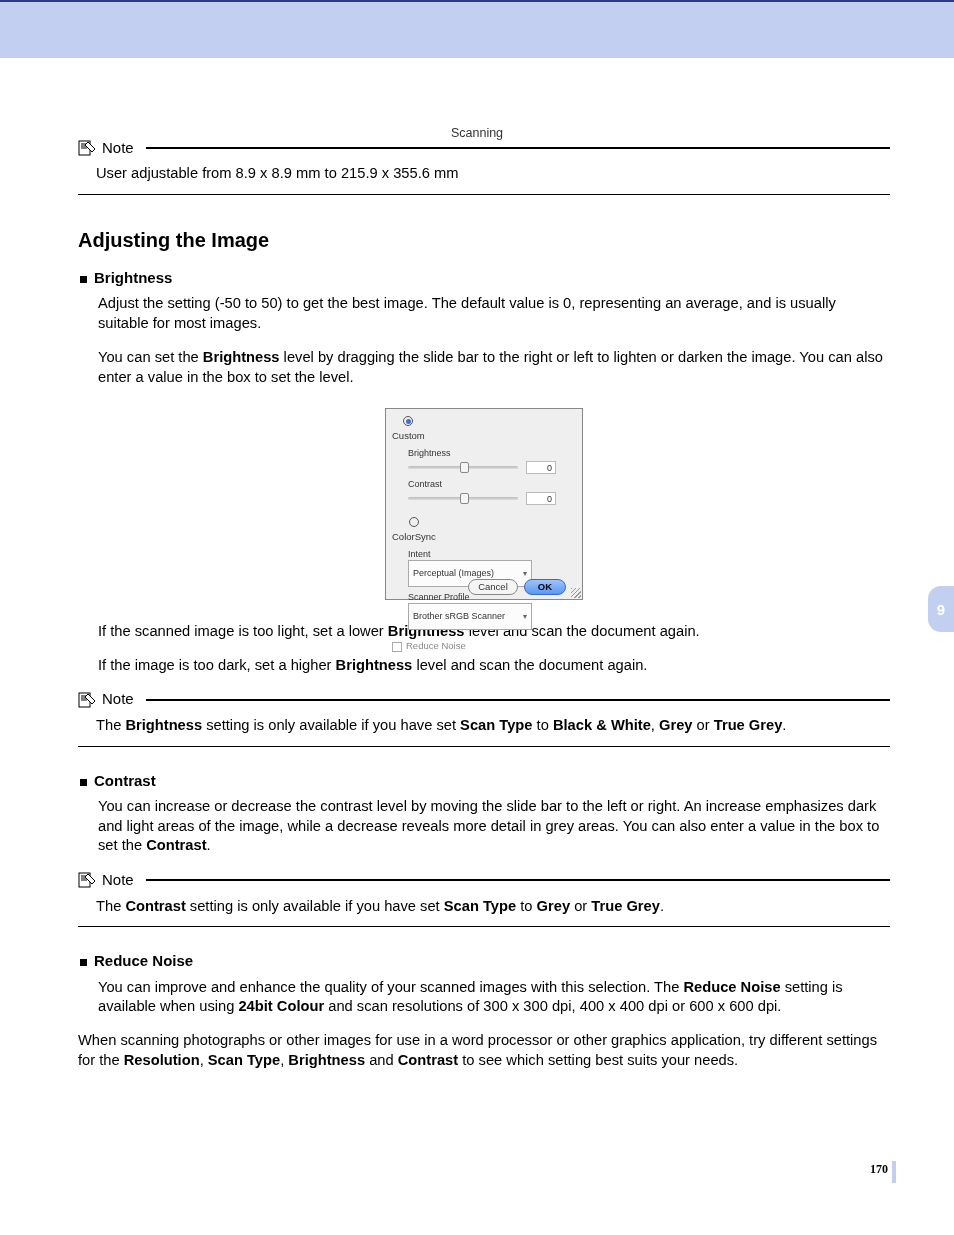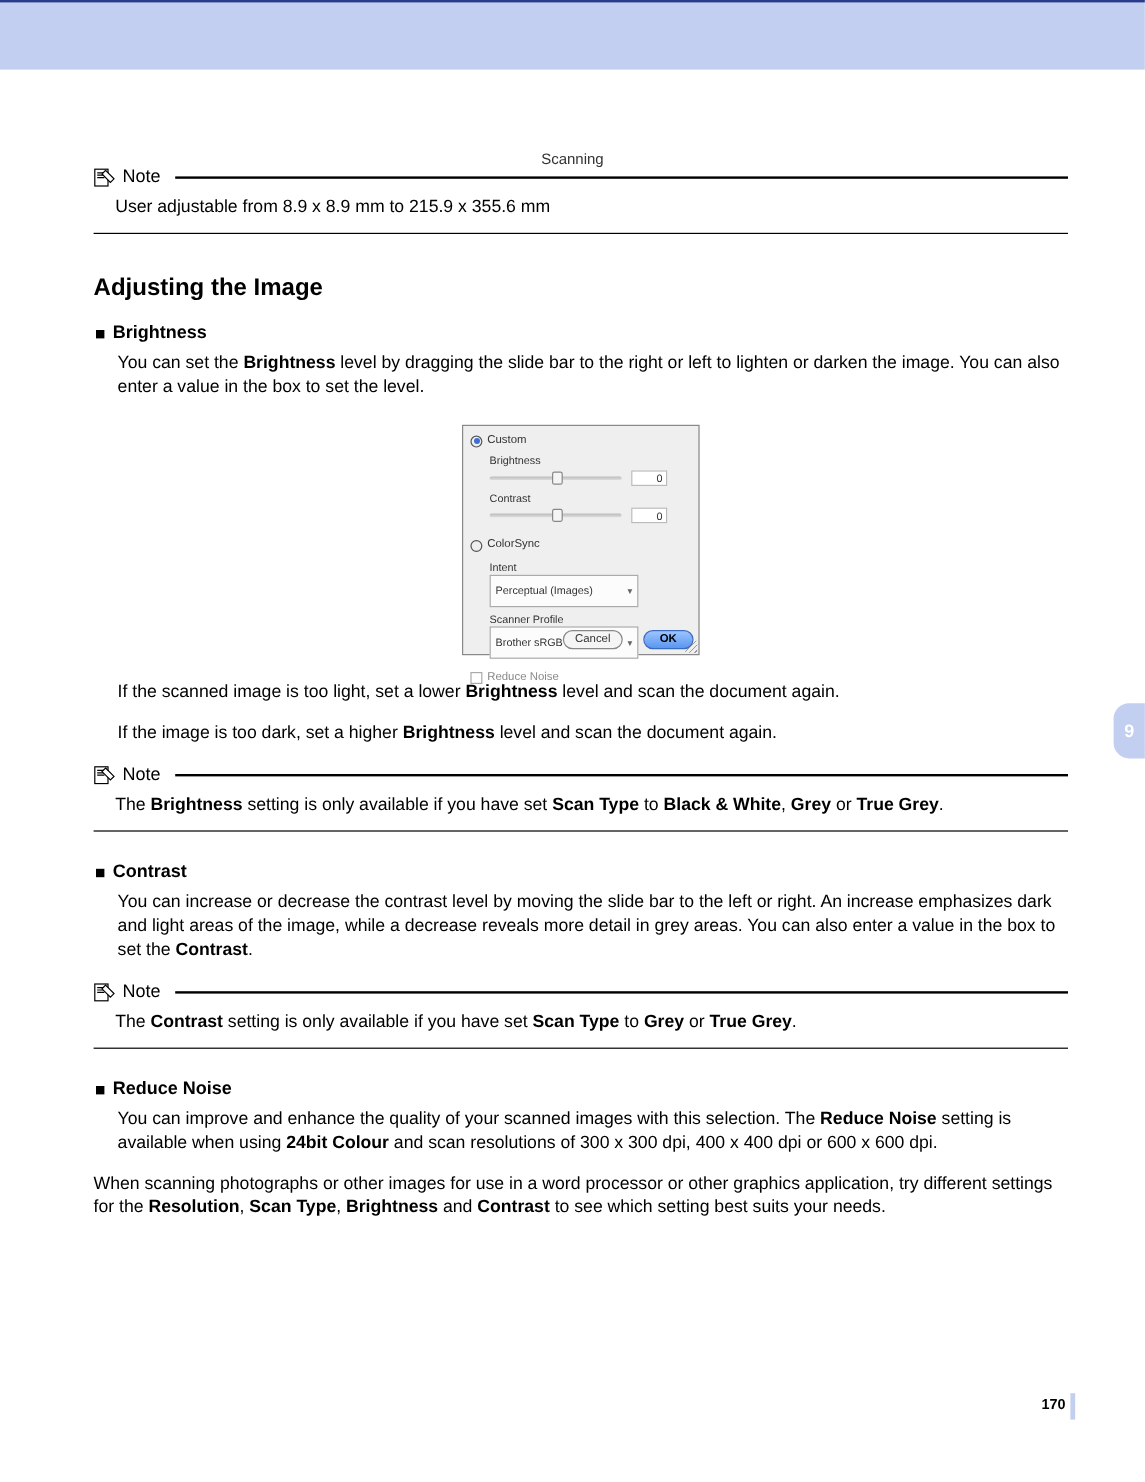--- a/index.html
+++ b/index.html
@@ -16,38 +16,38 @@
   .note-end { border: 0; border-top: 1.5px solid #000; margin-top: 8px; }
   h3.section { font-weight: bold; font-size: 20px; margin: 32px 0 14px 0; }
   .bullet-row { display: flex; align-items: baseline; margin: 4px 0 6px 2px; }
   .bullet-sq { width: 7px; height: 7px; background: #000; margin-right: 7px; margin-top: 5px; flex: 0 0 7px; }
   .bullet-label { font-weight: bold; font-size: 15px; }
   p.body { margin: 6px 0 14px 20px; }
   p.body-full { margin: 6px 0 14px 0; }
   b { font-weight: bold; }
   .figure { margin: 6px auto 16px auto; width: 198px; height: 192px; background: #efefef; border: 1px solid #888; position: relative; font-size: 9px; color: #333; }
   .fig-inner { position: absolute; inset: 6px; }
-  .radio { display: inline-flex; align-items: center; gap: 4px; font-size: 9.5px; }
+  .radio { display: inline-flex; align-items: center; gap: 4px; font-size: 9.5px; flex-direction: column; }
   .radio .dot { width: 10px; height: 10px; border-radius: 50%; border: 1px solid #555; display: inline-flex; align-items: center; justify-content: center; }
   .radio .dot.sel::after { content: ""; width: 5px; height: 5px; border-radius: 50%; background: #3b6fd8; }
   .fld-label { font-size: 9px; margin-left: 16px; margin-top: 4px; }
   .slider-row { display: flex; align-items: center; gap: 8px; margin: 2px 0 4px 16px; }
   .slider-bar { width: 110px; height: 3px; background: linear-gradient(#bbb,#ddd); position: relative; border-radius: 2px; }
   .slider-thumb { position: absolute; top: -4px; width: 9px; height: 11px; background: #f5f5f5; border: 1px solid #888; border-radius: 2px; }
   .val-box { width: 30px; height: 13px; border: 1px solid #bbb; background: #fff; font-size: 9px; text-align: right; padding: 0 3px; line-height: 12px; }
   .combo { width: 124px; height: 27px; border: 1px solid #aaa; background: #fcfcfc; font-size: 9px; padding: 0 4px; line-height: 13px; display: flex; justify-content: space-between; align-items: center; margin-left: 16px; }
   .combo .arr { font-size: 8px; color: #666; }
   .chk-row { display: flex; align-items: center; gap: 4px; margin-top: 10px; font-size: 9.5px; color: #888; }
   .chk { width: 10px; height: 10px; border: 1px solid #aaa; background: #fff; }
-  .btn-row { position: absolute; right: 4px; bottom: 4px; display: flex; gap: 17px; align-items: flex-end; }
+  .btn-row { position: absolute; right: 16px; bottom: 4px; display: flex; gap: 6px; align-items: flex-end; }
   .btn { height: 16px; border-radius: 8px; font-size: 9.5px; padding: 0 9px; line-height: 14px; border: 1px solid #888; background: #f5f5f5; }
   .btn.primary { background: linear-gradient(#9dc4ff,#5a97f0); border-color: #3a6bbf; color: #000; padding: 0 13px; font-weight: bold; }
   .resize-grip { position: absolute; right: 1px; bottom: 1px; width: 10px; height: 10px; background: repeating-linear-gradient(135deg,#999 0 1px,transparent 1px 3px); }
   .side-tab { position: absolute; right: 0; top: 586px; width: 26px; height: 46px; background: #c2cff1; border-radius: 13px 0 0 13px; display: flex; align-items: center; justify-content: center; font-weight: bold; color: #fff; font-size: 15px; }
-  .footer-pg { position: absolute; right: 66px; bottom: 58px; font-size: 12px; font-weight: bold; }
+  .footer-pg { position: absolute; right: 66px; bottom: 58px; font-size: 12px; font-weight: bold; font-family: Liberation Serif, serif; }
   .footer-bar { position: absolute; right: 58px; bottom: 52px; width: 4px; height: 22px; background: #c2cff1; }
   .fig-center { display:flex; justify-content:center; }
 </style>
 </head>
 <body>
 
 <div class="top-bar"></div>
 
 <div class="header-area">Scanning</div>
 
@@ -71,20 +71,21 @@
     <hr class="note-end">
   </div>
 
   <h3 class="section">Adjusting the Image</h3>
 
   <div class="bullet-row">
     <span class="bullet-sq"></span>
     <span class="bullet-label">Brightness</span>
   </div>
 
+  <p class="body">Adjust the setting (-50 to 50) to get the best image. The default value is 0, representing an average, and is usually suitable for most images.</p>
 
   <p class="body">
     <span>You can set the </span><b>Brightness</b><span> level by dragging the slide bar to the right or left to lighten or darken the image. You can also enter a value in the box to set the level.</span>
   </p>
 
   <div class="fig-center">
   <div class="figure">
     <div class="fig-inner">
       <div class="radio">
             <span class="dot sel"></span>

